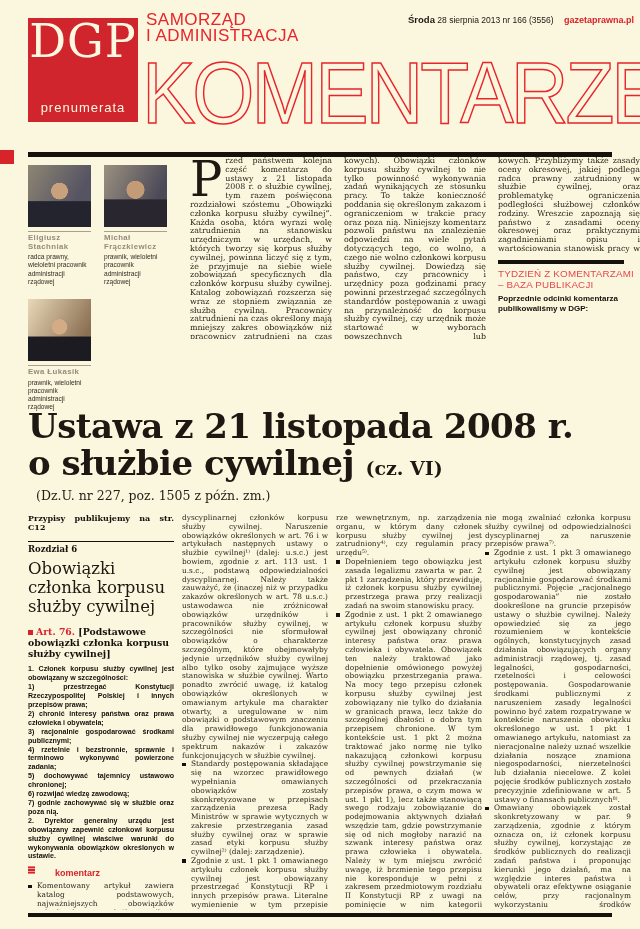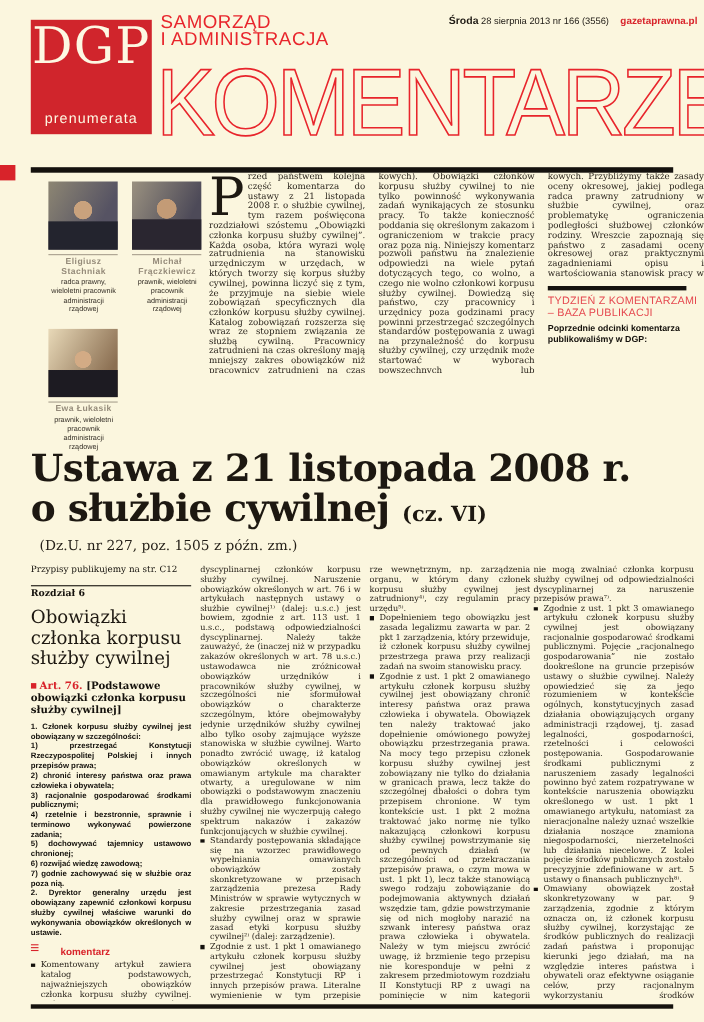--- a/index.html
+++ b/index.html
@@ -30,21 +30,21 @@
   @supports (-webkit-text-stroke: 1px red){
     .masthead{-webkit-text-fill-color:transparent;-webkit-text-stroke:1.4px var(--red2);}
   }
   .dateline{position:absolute;right:6px;top:14px;font-size:8.5px;color:#1c1812;}
   .dateline b{font-size:9.5px;}
   .site{color:var(--red);font-weight:bold;margin-left:8px;font-size:9px;}
   .header-rule{position:absolute;left:28px;top:152px;width:584px;height:5px;background:#15120e;}
   .page-marker{position:absolute;left:0;top:150px;width:14px;height:14px;background:var(--red);}
 
   
-  .authors{position:absolute;left:44px;top:165px;width:152px;text-align:center;}
+  .authors{position:absolute;left:28px;top:165px;width:152px;}
   .authors-grid{display:grid;grid-template-columns:64px 64px;column-gap:12px;row-gap:13px;}
   .author{width:64px;}
   .photo{width:63px;height:62px;margin-bottom:4px;}
   .photo-1{background:radial-gradient(circle at 50% 42%,#c9a27d 0 17%,rgba(0,0,0,0) 18%),linear-gradient(180deg,rgba(0,0,0,0) 58%,#23242e 59%),linear-gradient(120deg,#8d8673,#565363 70%);}
   .photo-2{background:radial-gradient(circle at 50% 40%,#c39b76 0 18%,rgba(0,0,0,0) 19%),linear-gradient(180deg,rgba(0,0,0,0) 55%,#2a2630 56%),linear-gradient(115deg,#9a9180,#4d4a58 75%);}
   .photo-3{background:radial-gradient(circle at 50% 45%,#d3ab85 0 16%,rgba(0,0,0,0) 17%),linear-gradient(180deg,rgba(0,0,0,0) 60%,#1d1b22 61%),linear-gradient(120deg,#e8d9b8,#8b6f52 80%);}
   .photo-4{background:radial-gradient(circle at 50% 42%,#caa47f 0 17%,rgba(0,0,0,0) 18%),linear-gradient(180deg,rgba(0,0,0,0) 57%,#2c3039 58%),linear-gradient(125deg,#ddd3b4,#6e6a5e 78%);}
   .author-rule{width:63px;height:1px;background:#a89f8d;margin:2px 0 2px;}
   .author-name{color:var(--gray-name);font-weight:bold;font-size:7.8px;line-height:8.6px;letter-spacing:0.4px;margin-bottom:2px;}
   .author-role{font-size:6.6px;line-height:8.2px;color:#332d25;}
@@ -73,21 +73,21 @@
   .headline .part{font-size:19px;letter-spacing:0;}
   .headline-ref{position:absolute;left:36px;top:488px;font-family:"DejaVu Serif",serif;font-size:12.5px;color:#221d16;}
 
   
   .bodycol{position:absolute;top:514px;width:146px;height:396px;overflow:hidden;
     font-family:"DejaVu Serif",serif;font-size:7.4px;line-height:8.8px;text-align:justify;color:#2a241c;}
   .bc1{left:28px;}
   .bc2{left:182px;}
   .bc3{left:336px;}
   .bc4{left:462px;margin-left:23px;}
-  .note{font-family:"DejaVu Serif",serif;font-weight:normal;font-size:8px;color:#14110c;margin-bottom:9px;}
+  .note{font-family:"DejaVu Serif",serif;font-weight:bold;font-size:8px;color:#14110c;margin-bottom:9px;}
   .chapter{border-top:1.5px solid #14110c;padding-top:3px;font-family:"DejaVu Serif",serif;
     font-weight:bold;font-size:8.5px;margin-bottom:6px;color:#14110c;}
   .chapter-title{font-family:"DejaVu Serif",serif;font-weight:400;font-size:16.5px;line-height:19px;
     color:#1d1811;margin-bottom:10px;text-align:left;}
   .art-heading{font-family:"DejaVu Serif",serif;font-weight:bold;font-size:9.3px;line-height:11px;
     text-align:left;margin-bottom:6px;color:#14110c;}
   .art-square{display:inline-block;width:5px;height:5px;background:var(--red);margin-right:3px;}
   .art-no{color:var(--red);}
   .law p{font-family:"Liberation Sans",sans-serif;font-weight:bold;font-size:7.1px;line-height:8.9px;
     text-align:justify;color:#14110c;}

